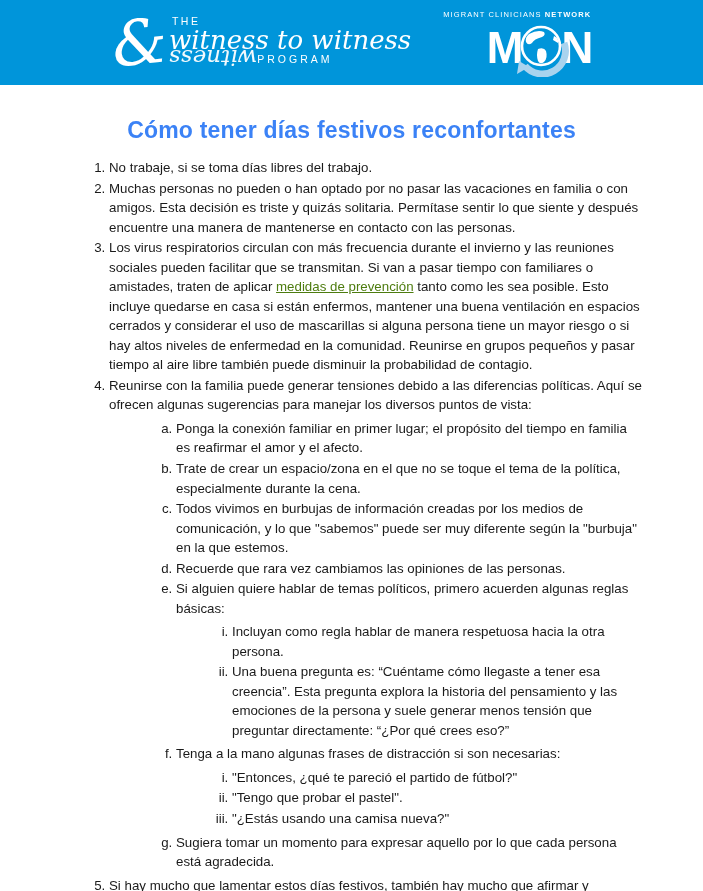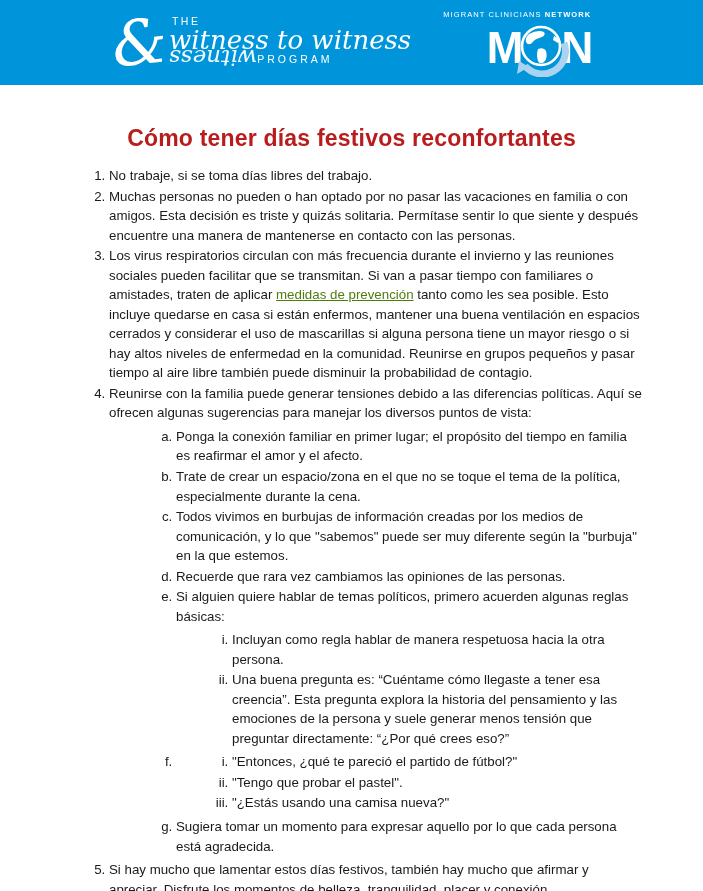--- a/index.html
+++ b/index.html
@@ -76,26 +76,26 @@
   .mcn-letter {
     font-size:44px;
     font-weight:bold;
     line-height:0.95;
     letter-spacing:-2px;
   }
   .mcn-globe { margin:0 -7px; position:relative; top:1px; }
 
   
   .page-title {
-    margin:40px 0 14px 0;
+    margin:32px 0 14px 0;
     text-align:center;
     font-size:23px;
     font-weight:bold;
     letter-spacing:0.2px;
-    color:#b91c1c;
+    color:#3b82f6;
   }
 
   .content {
     margin:0 56px 0 62px;
     font-size:13.3px;
     line-height:1.47;
   }
   ol { margin:4px; }
   li { margin:1px 0; }
   .l1 { list-style-type:decimal; padding-left:43px; }
@@ -158,20 +158,21 @@
         <li>Todos vivimos en burbujas de información creadas por los medios de comunicación, y lo que "sabemos" puede ser muy diferente según la "burbuja" en la que estemos.</li>
         <li>Recuerde que rara vez cambiamos las opiniones de las personas.</li>
         <li>
           <span>Si alguien quiere hablar de temas políticos, primero acuerden algunas reglas básicas:</span>
           <ol class="l3">
             <li>Incluyan como regla hablar de manera respetuosa hacia la otra persona.</li>
             <li>Una buena pregunta es: “Cuéntame cómo llegaste a tener esa creencia”. Esta pregunta explora la historia del pensamiento y las emociones de la persona y suele generar menos tensión que preguntar directamente: “¿Por qué crees eso?”</li>
           </ol>
         </li>
         <li>
+          <span>Tenga a la mano algunas frases de distracción si son necesarias:</span>
           <ol class="l3">
             <li>"Entonces, ¿qué te pareció el partido de fútbol?"</li>
             <li>"Tengo que probar el pastel".</li>
             <li>"¿Estás usando una camisa nueva?"</li>
           </ol>
         </li>
         <li>Sugiera tomar un momento para expresar aquello por lo que cada persona está agradecida.</li>
       </ol>
     </li>
     <li>Si hay mucho que lamentar estos días festivos, también hay mucho que afirmar y apreciar. Disfrute los momentos de belleza, tranquilidad, placer y conexión.</li>

